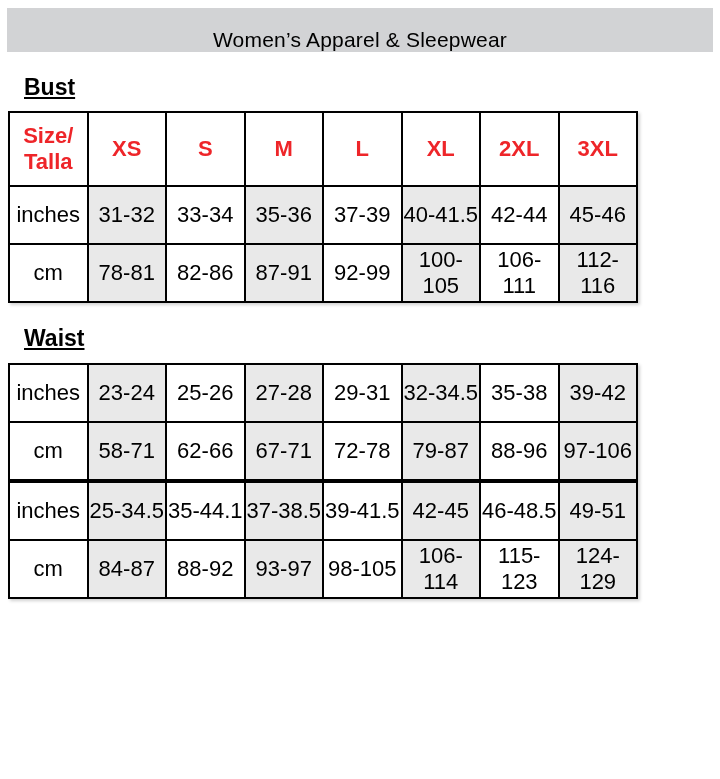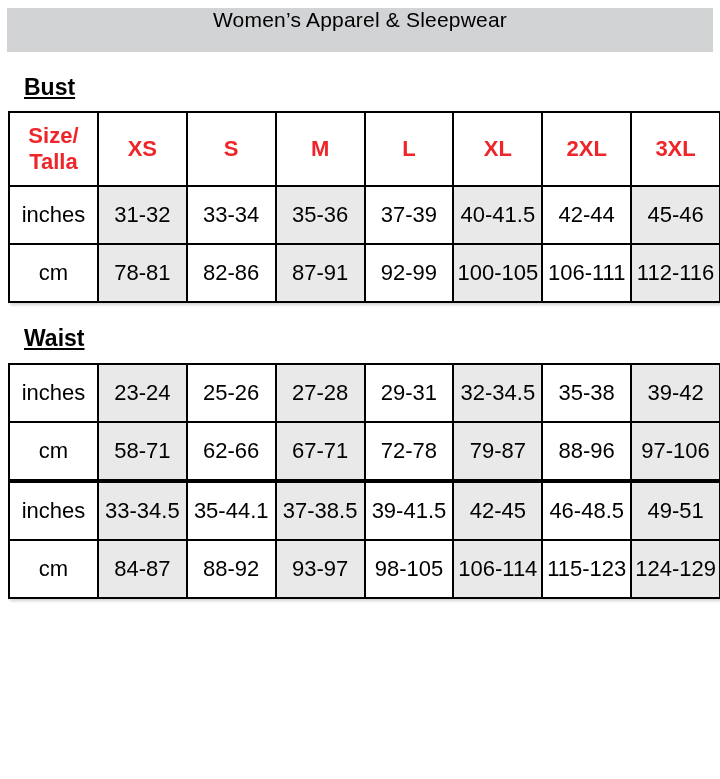--- a/index.html
+++ b/index.html
@@ -9,36 +9,36 @@
     width: 720px; height: 779px;
     background: #ffffff;
     font-family: "Liberation Sans", sans-serif;
     color: #000;
   }
   .header-bar {
     margin: 8px 7px 0 7px;
     height: 44px;
     background: var(--bar_bg, #d2d3d5);
     display: flex;
-    align-items: flex-start;
+    align-items: flex-end;
     justify-content: center;
     font-size: 21px;
     letter-spacing: 0.2px;
   }
   .section-heading {
     font-size: 23px;
     font-weight: bold;
     margin: 23px 0 11px 24px;
     line-height: 1.1;
     text-decoration: underline;
   }
   table.size-chart {
     border-collapse: collapse;
     table-layout: fixed;
-    width: 713px;
+    width: 630px;
     margin-left: 8px;
     box-shadow: 2px 2px 3px rgba(0,0,0,0.18);
     background: #fff;
   }
   table.size-chart td {
     border: 2px solid #000;
     text-align: center;
     vertical-align: middle;
     font-size: 22px;
     padding: 0;
@@ -130,21 +130,21 @@
       </tr>
     </tbody>
   </table>
 </div>
 
 <div>
   <table class="size-chart">
     <tbody>
       <tr class="measure-row data-row">
         <td>inches</td>
-        <td>33-34.5</td>
+        <td>25-34.5</td>
         <td>35-44.1</td>
         <td>37-38.5</td>
         <td>39-41.5</td>
         <td>42-45</td>
         <td>46-48.5</td>
         <td>49-51</td>
       </tr>
       <tr class="measure-row data-row">
         <td>cm</td>
         <td>84-87</td>

